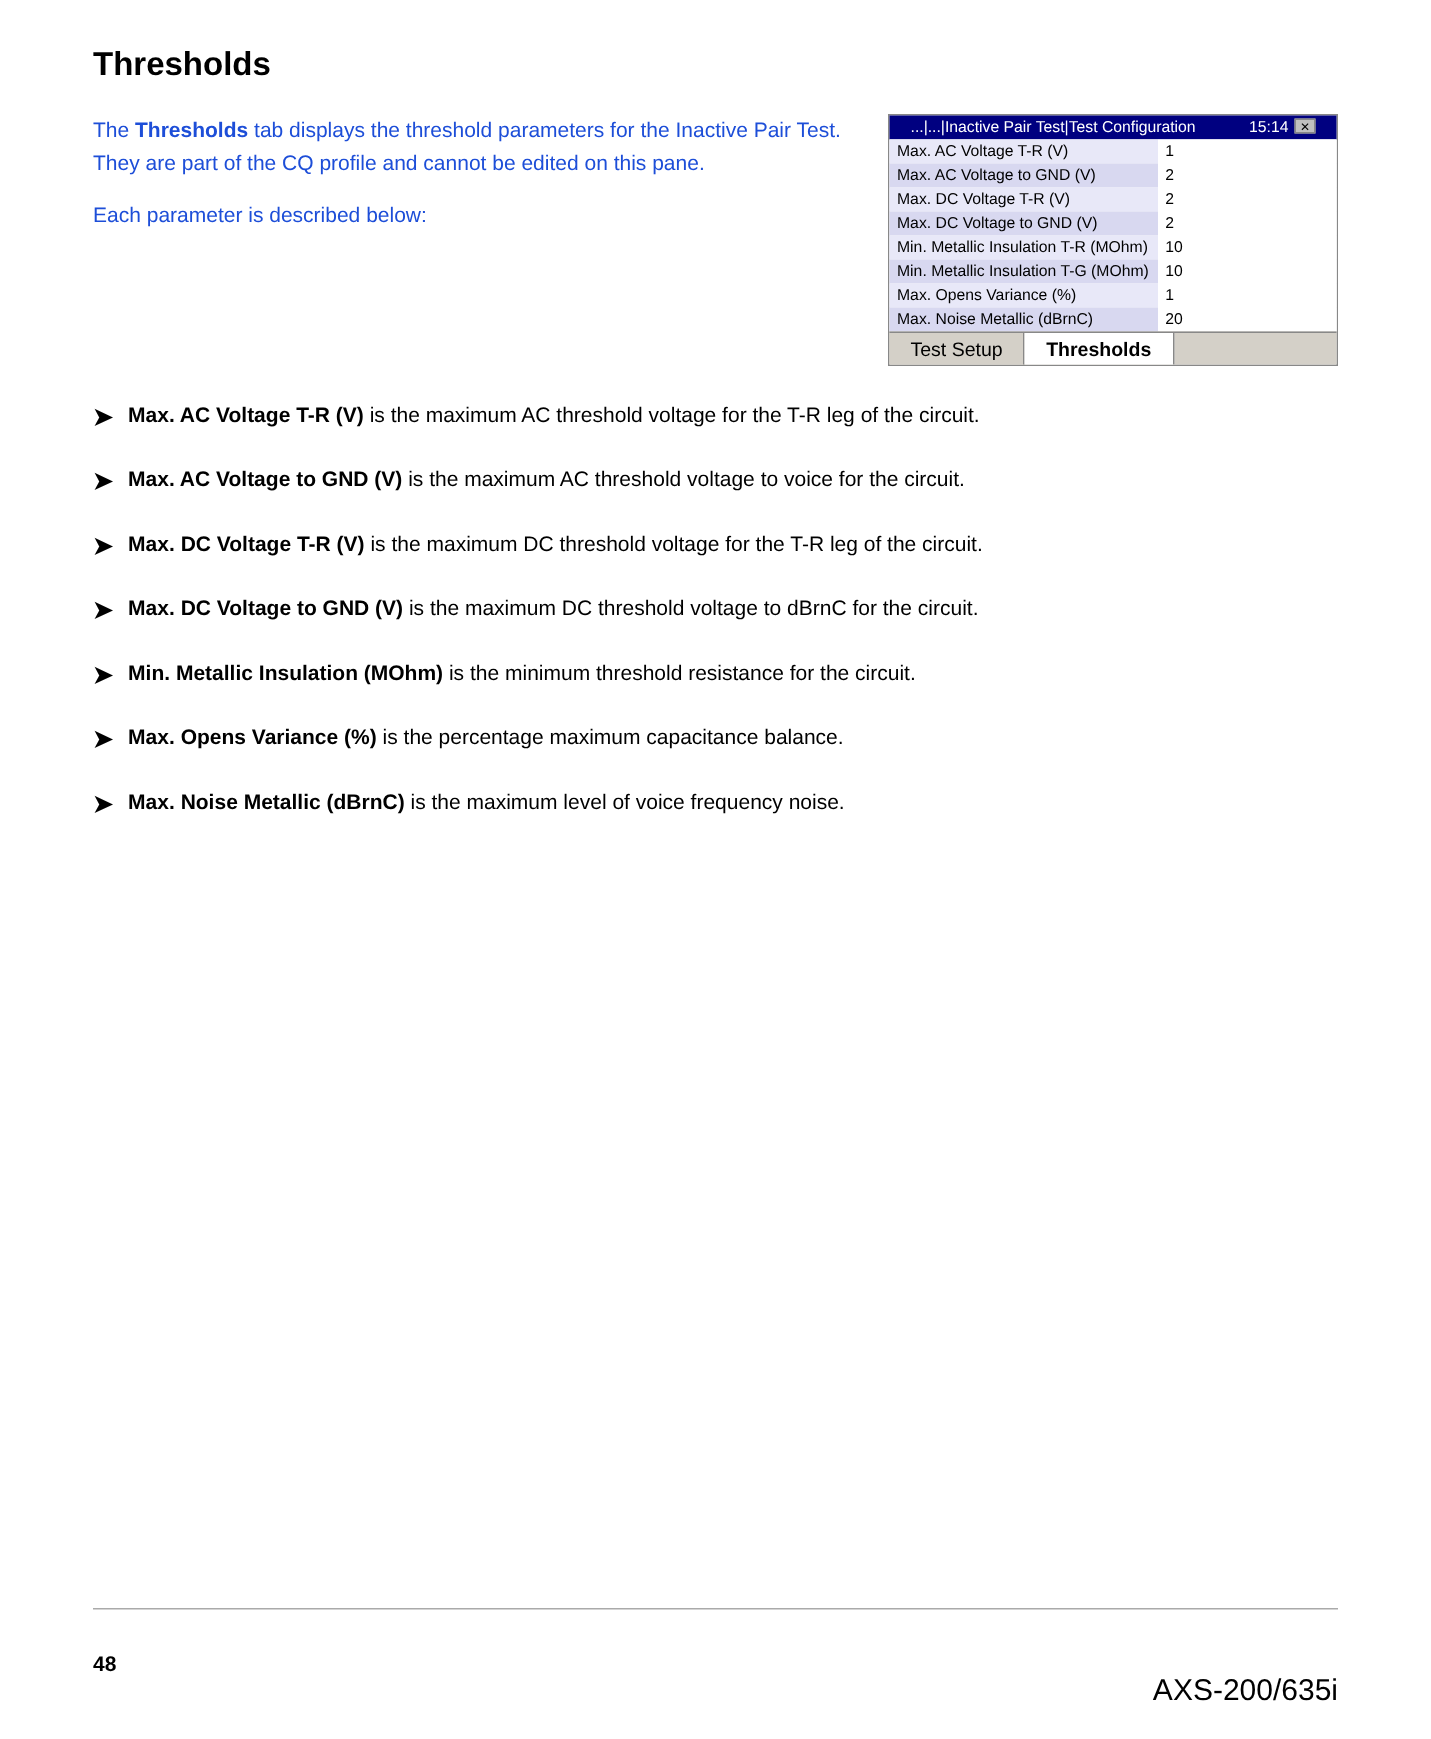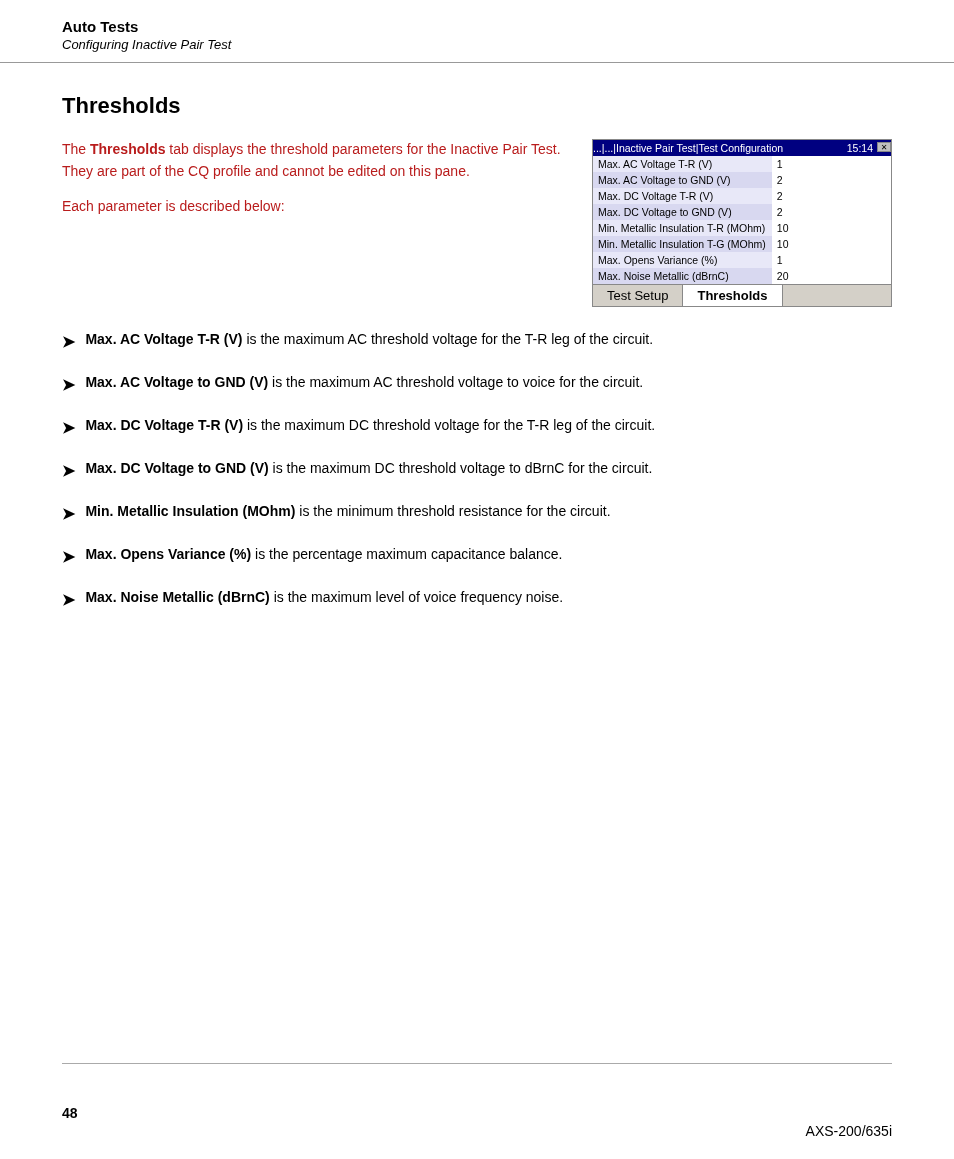--- a/index.html
+++ b/index.html
@@ -58,21 +58,21 @@
     .intro-section {
       display: flex;
       gap: 30px;
       margin-bottom: 22px;
     }
 
     .intro-text {
       flex: 1;
       font-size: 14px;
       line-height: 1.55;
-      color: #b91c1c;
+      color: #1d4ed8;
     }
 
     .intro-text p {
       margin-bottom: 14px;
     }
 
     
     .screenshot-panel {
       width: 300px;
       flex-shrink: 0;
@@ -81,21 +81,21 @@
 
     .screenshot-window {
       border: 1px solid #888;
       font-family: Arial, sans-serif;
       font-size: 10.5px;
     }
 
     .window-titlebar {
       background: #000080;
       color: #fff;
-      padding: 2px 0;
+      padding: 2px 14px;
       display: flex;
       align-items: center;
       justify-content: space-between;
       font-size: 10.5px;
     }
 
     .window-titlebar-text {
       color: #fff;
     }
 
@@ -207,42 +207,38 @@
     
     .footer {
       position: absolute;
       bottom: 20px;
       left: 62px;
       right: 62px;
       display: flex;
       justify-content: space-between;
       align-items: center;
       border-top: 1px solid #aaa;
-      padding-top: 22px;
+      padding-top: 6px;
     }
 
     .footer-page {
       font-size: 14px;
       font-weight: bold;
     }
 
     .footer-product {
-      font-size: 14px;
+      font-size: 20px;
       margin-top: 37px;
     }
   </style>
 </head>
 <body>
 
 <div class="page-container">
 
-  <div class="header">
-    <span class="header-title">Auto Tests</span>
-    <span class="header-subtitle">Configuring Inactive Pair Test</span>
-  </div>
 
   <div class="content">
 
     <h1 class="section-title">Thresholds</h1>
 
     <div class="intro-section">
 
       <div class="intro-text">
         <p>
           The <strong>Thresholds</strong><span> tab displays the threshold parameters for the Inactive Pair Test. They are part of the CQ profile and cannot be edited on this pane.</span>

